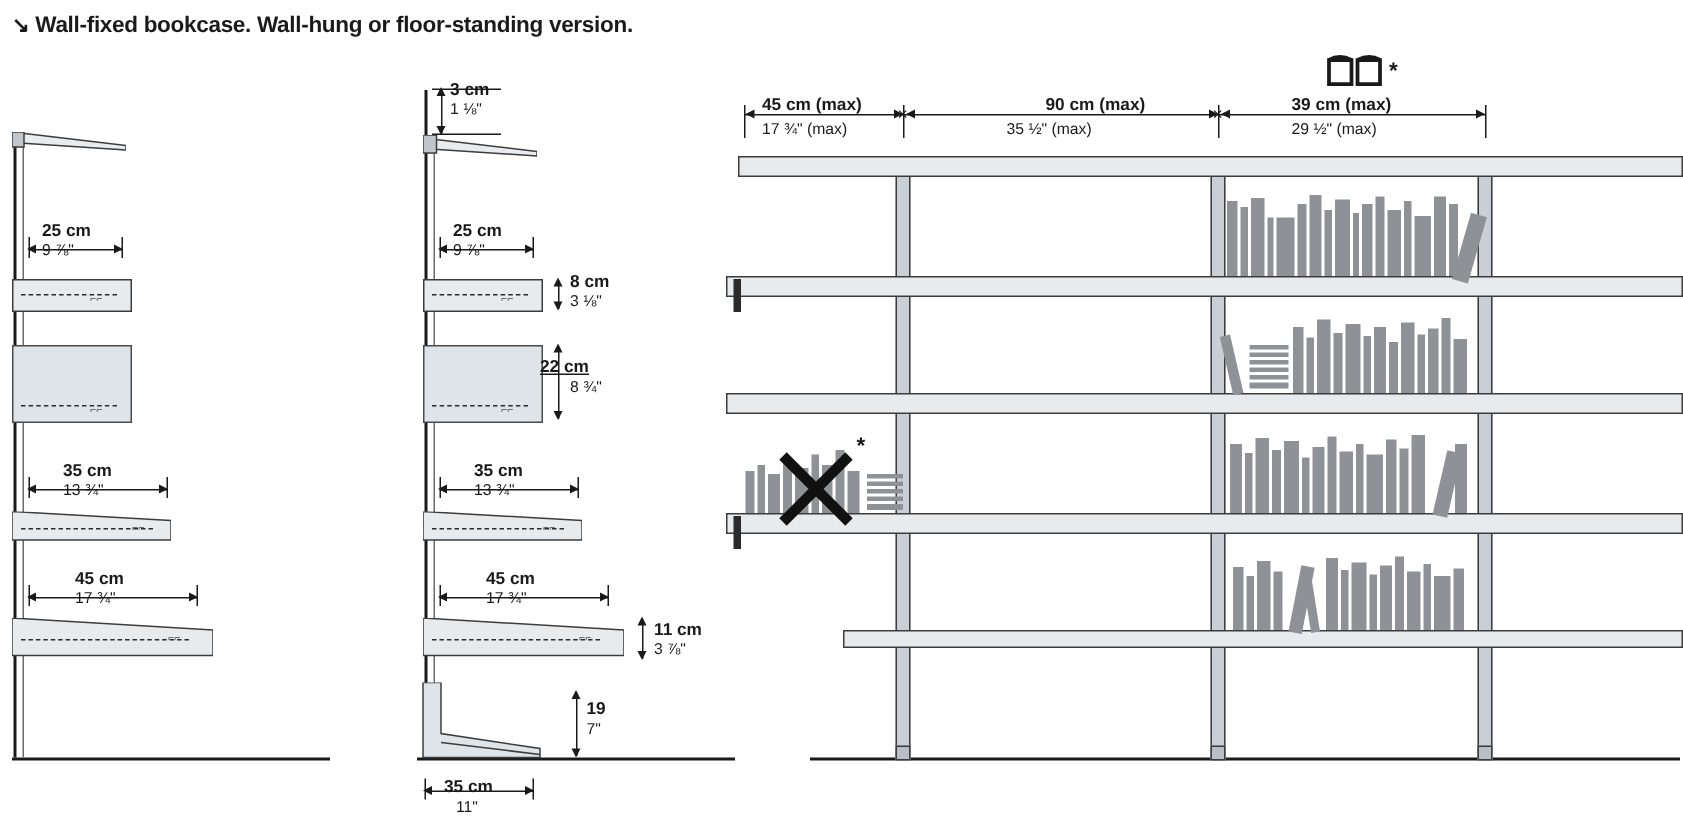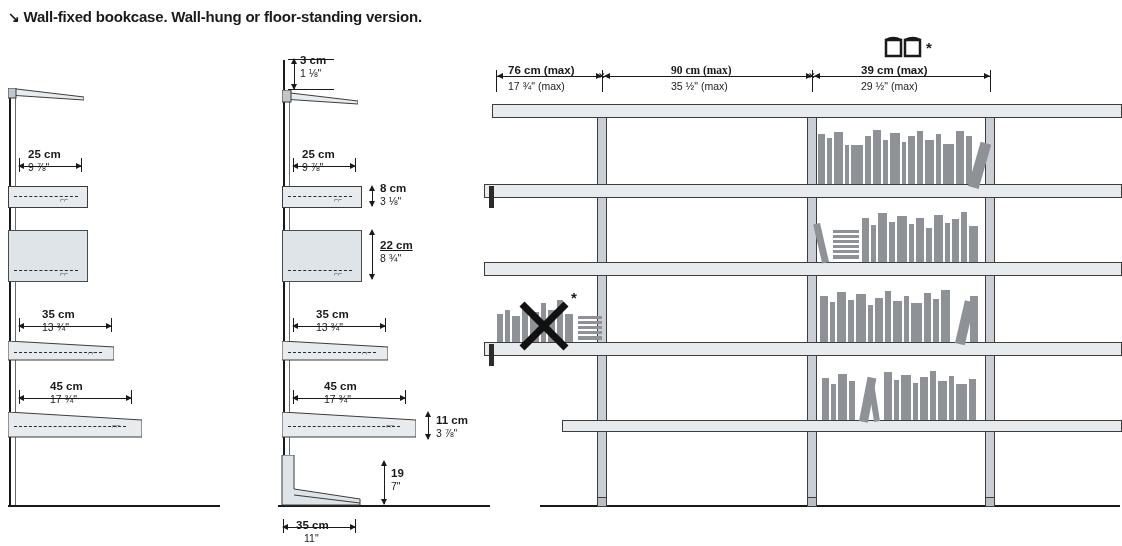--- a/index.html
+++ b/index.html
@@ -154,21 +154,21 @@
   </div>
 
   <div class="shelfbox" style="left:282px;top:230px;width:78px;height:50px;"></div>
   <div class="dashed" style="left:288px;top:270px;width:64px;"></div>
   <div class="abs" style="left:334px;top:270px;font-size:7px;color:#444;">⌐⌐</div>
 
   <div class="abs">
     <div class="vline" style="left:372px;top:231px;height:48px;"></div>
     <div class="arrU" style="left:369px;top:229px;"></div>
     <div class="arrD" style="left:369px;top:274px;"></div>
-    <div class="dim" style="left:380px;top:239px;text-decoration:underline;"><b>22 cm</b></div>
+    <div class="dim" style="left:360px;top:239px;text-decoration:underline;"><b>22 cm</b></div>
     <div class="dim dimsub" style="left:380px;top:252px;"><span>8 ¾"</span></div>
   </div>
 
   <div class="abs">
     <div class="hline" style="left:294px;top:326px;width:92px;"></div>
     <div class="arrL" style="left:292px;top:323px;"></div>
     <div class="arrR" style="left:380px;top:323px;"></div>
     <div class="vline" style="left:293px;top:318px;height:14px;"></div>
     <div class="vline" style="left:385px;top:318px;height:14px;"></div>
     <div class="dim" style="left:316px;top:308px;"><b>35 cm</b></div>
@@ -258,24 +258,24 @@
     <div class="arrL" style="left:497px;top:73px;"></div>
     <div class="arrR" style="left:596px;top:73px;"></div>
     <div class="arrL" style="left:604px;top:73px;"></div>
     <div class="arrR" style="left:806px;top:73px;"></div>
     <div class="arrL" style="left:814px;top:73px;"></div>
     <div class="arrR" style="left:984px;top:73px;"></div>
 
     <div class="abs" style="left:598px;top:72px;font-size:9px;line-height:9px;color:#1a1a1a;">✕</div>
     <div class="abs" style="left:808px;top:72px;font-size:9px;line-height:9px;color:#1a1a1a;">✕</div>
 
-    <div class="dim" style="left:508px;top:64px;"><b>76 cm (max)</b></div>
+    <div class="dim" style="left:508px;top:64px;"><b>45 cm (max)</b></div>
     <div class="dim dimsub" style="left:508px;top:80px;"><span>17 ¾" (max)</span></div>
 
-    <div class="dim" style="left:671px;top:64px;font-family:Liberation Serif, serif;"><b>90 cm (max)</b></div>
+    <div class="dim" style="left:697px;top:64px;"><b>90 cm (max)</b></div>
     <div class="dim dimsub" style="left:671px;top:80px;"><span>35 ½" (max)</span></div>
 
     <div class="dim" style="left:861px;top:64px;"><b>39 cm (max)</b></div>
     <div class="dim dimsub" style="left:861px;top:80px;"><span>29 ½" (max)</span></div>
   </div>
 
   <div class="hline" style="left:540px;top:505px;width:580px;height:1.5px;background:#1a1a1a;"></div>
 
   <div class="upright" style="left:597px;top:104px;width:8px;height:400px;"></div>
   <div class="upright" style="left:807px;top:104px;width:8px;height:400px;"></div>

